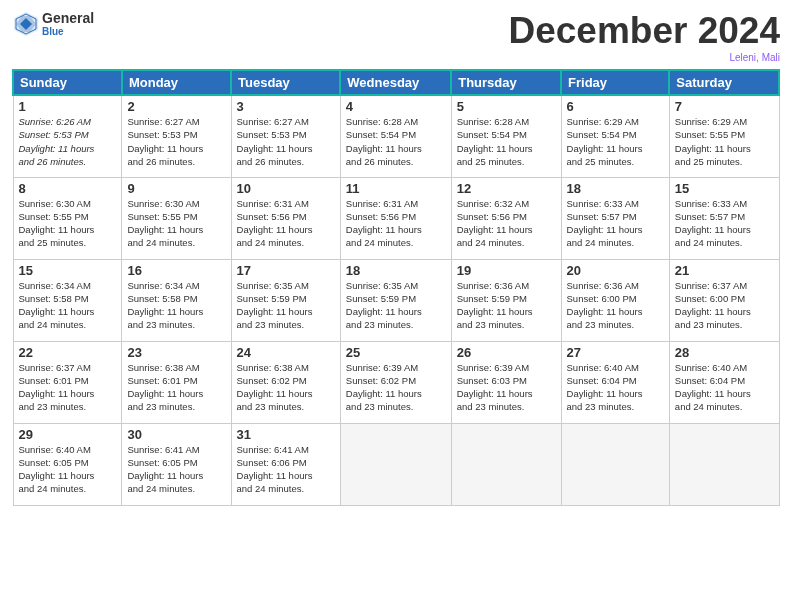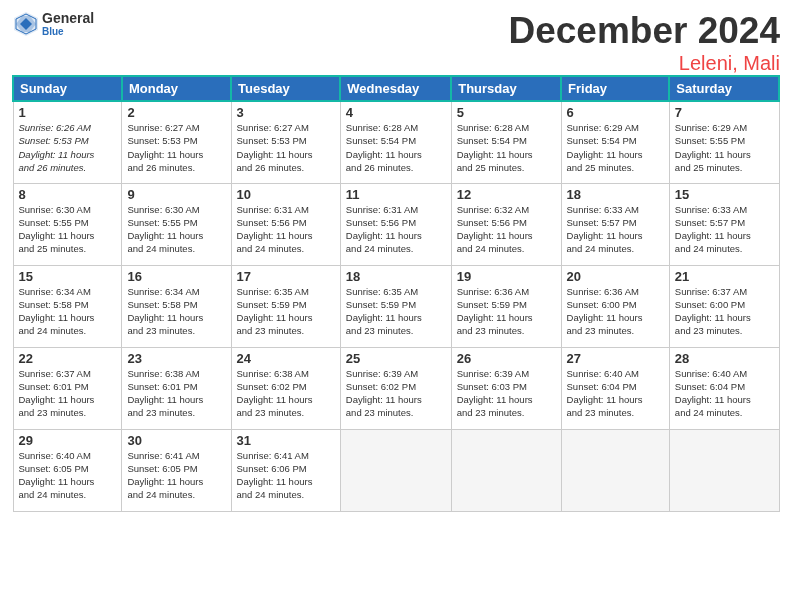--- a/index.html
+++ b/index.html
@@ -13,21 +13,21 @@
     .page {
       width: 792px;
       height: 612px;
       padding: 10px 12px;
       background: #fff;
     }
     .header {
       display: flex;
       justify-content: space-between;
       align-items: flex-start;
-      margin-bottom: 0;
+      margin-bottom: 6px;
     }
     .logo {
       display: flex;
       align-items: center;
       gap: 0;
     }
     .logo-text {
       display: flex;
       flex-direction: column;
       line-height: 1.1;
@@ -49,22 +49,22 @@
     }
     .title-area {
       text-align: right;
     }
     .month-title {
       font-size: 37px;
       font-weight: bold;
       color: #333;
     }
     .location {
-      font-size: 20px;
-      color: #ef4444;
+      font-size: 10px;
+      color: #8b5cf6;
     }
     .calendar {
       width: 100%;
       border-collapse: collapse;
     }
     .calendar th {
       background: #2a6ebb;
       color: #fff;
       text-align: left;
       padding: 4px 6px;

